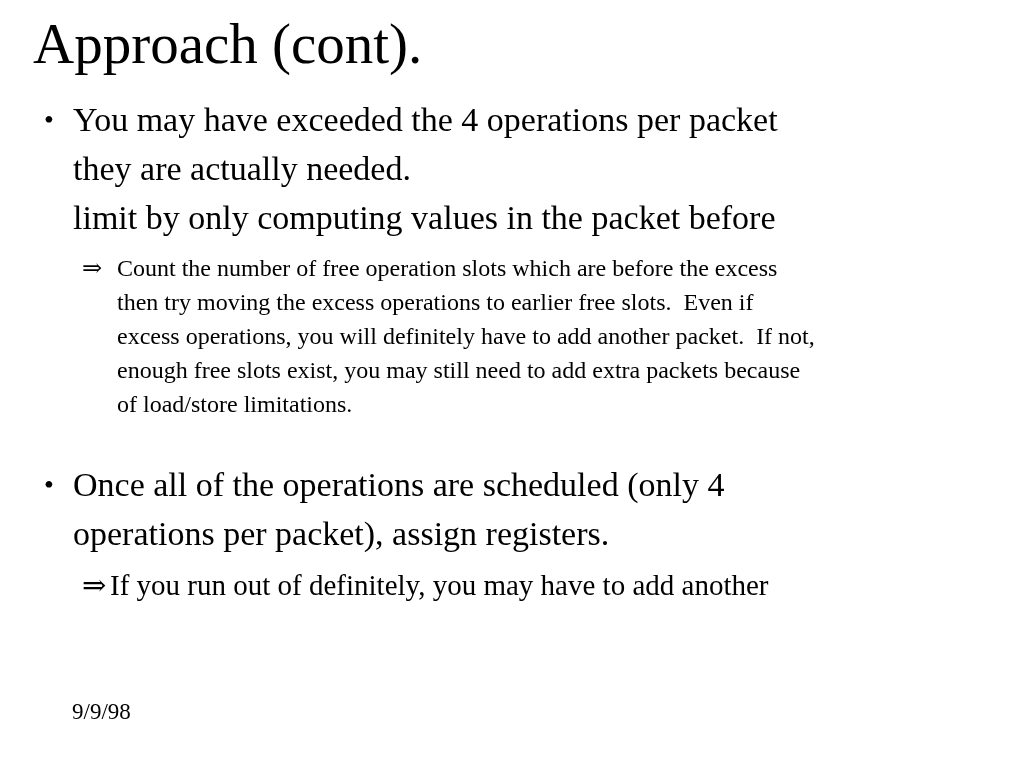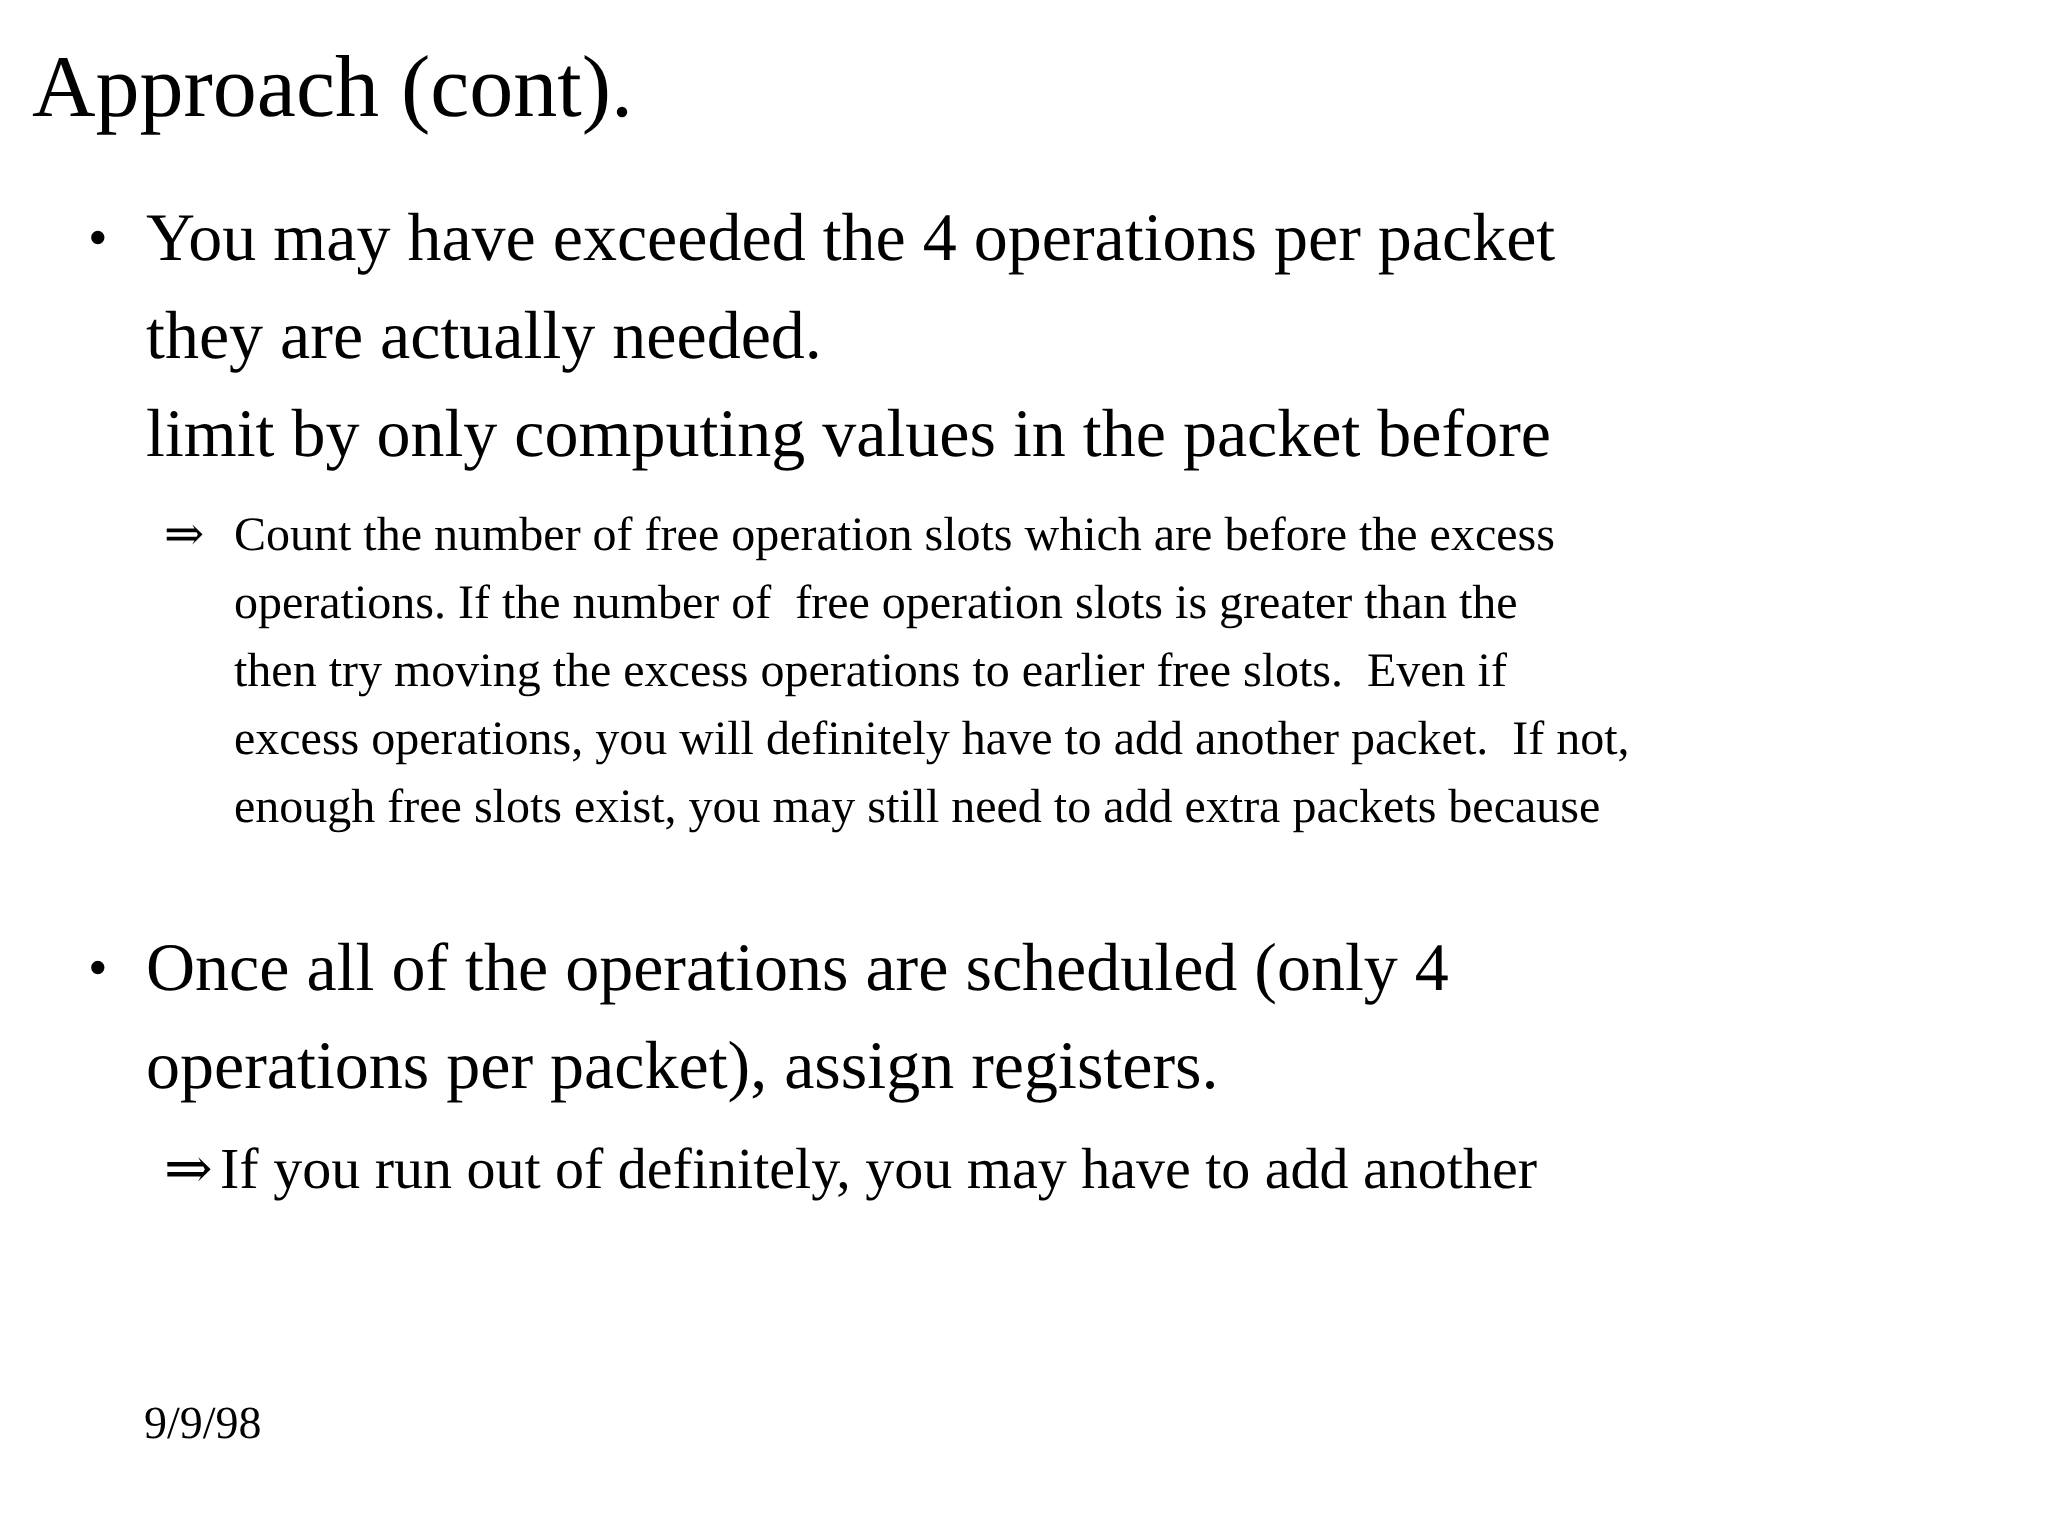--- a/index.html
+++ b/index.html
@@ -10,23 +10,23 @@
     position: relative;
     width: 1024px;
     height: 768px;
     background: #ffffff;
     color: #000000;
     font-family: "Liberation Serif", "DejaVu Serif", serif;
     overflow: hidden;
   }
   .slide-title {
     position: absolute;
-    left: 16px;
+    left: 33px;
     top: 20px;
-    font-size: 44px;
+    font-size: 57px;
     line-height: 48px;
     white-space: pre;
   }
   .item {
     position: absolute;
     display: flex;
     align-items: flex-start;
   }
   .item .marker {
     flex: 0 0 auto;
@@ -86,24 +86,24 @@
       <div>You may have exceeded the 4 operations per packet</div>
       <div>they are actually needed.</div>
       <div>limit by only computing values in the packet before</div>
     </div>
   </div>
 
   <div class="item item-sub1">
     <span class="marker">⇒</span>
     <div class="lines">
       <div>Count the number of free operation slots which are before the excess</div>
-      <div>operations. If the number of  free operation slots is greater than the</div>
       <div>then try moving the excess operations to earlier free slots.  Even if</div>
       <div>excess operations, you will definitely have to add another packet.  If not,</div>
       <div>enough free slots exist, you may still need to add extra packets because</div>
+      <div>of load/store limitations.</div>
     </div>
   </div>
 
   <div class="item bullet-l1 item-b2">
     <span class="marker">•</span>
     <div class="lines">
       <div>Once all of the operations are scheduled (only 4</div>
       <div>operations per packet), assign registers.</div>
     </div>
   </div>

